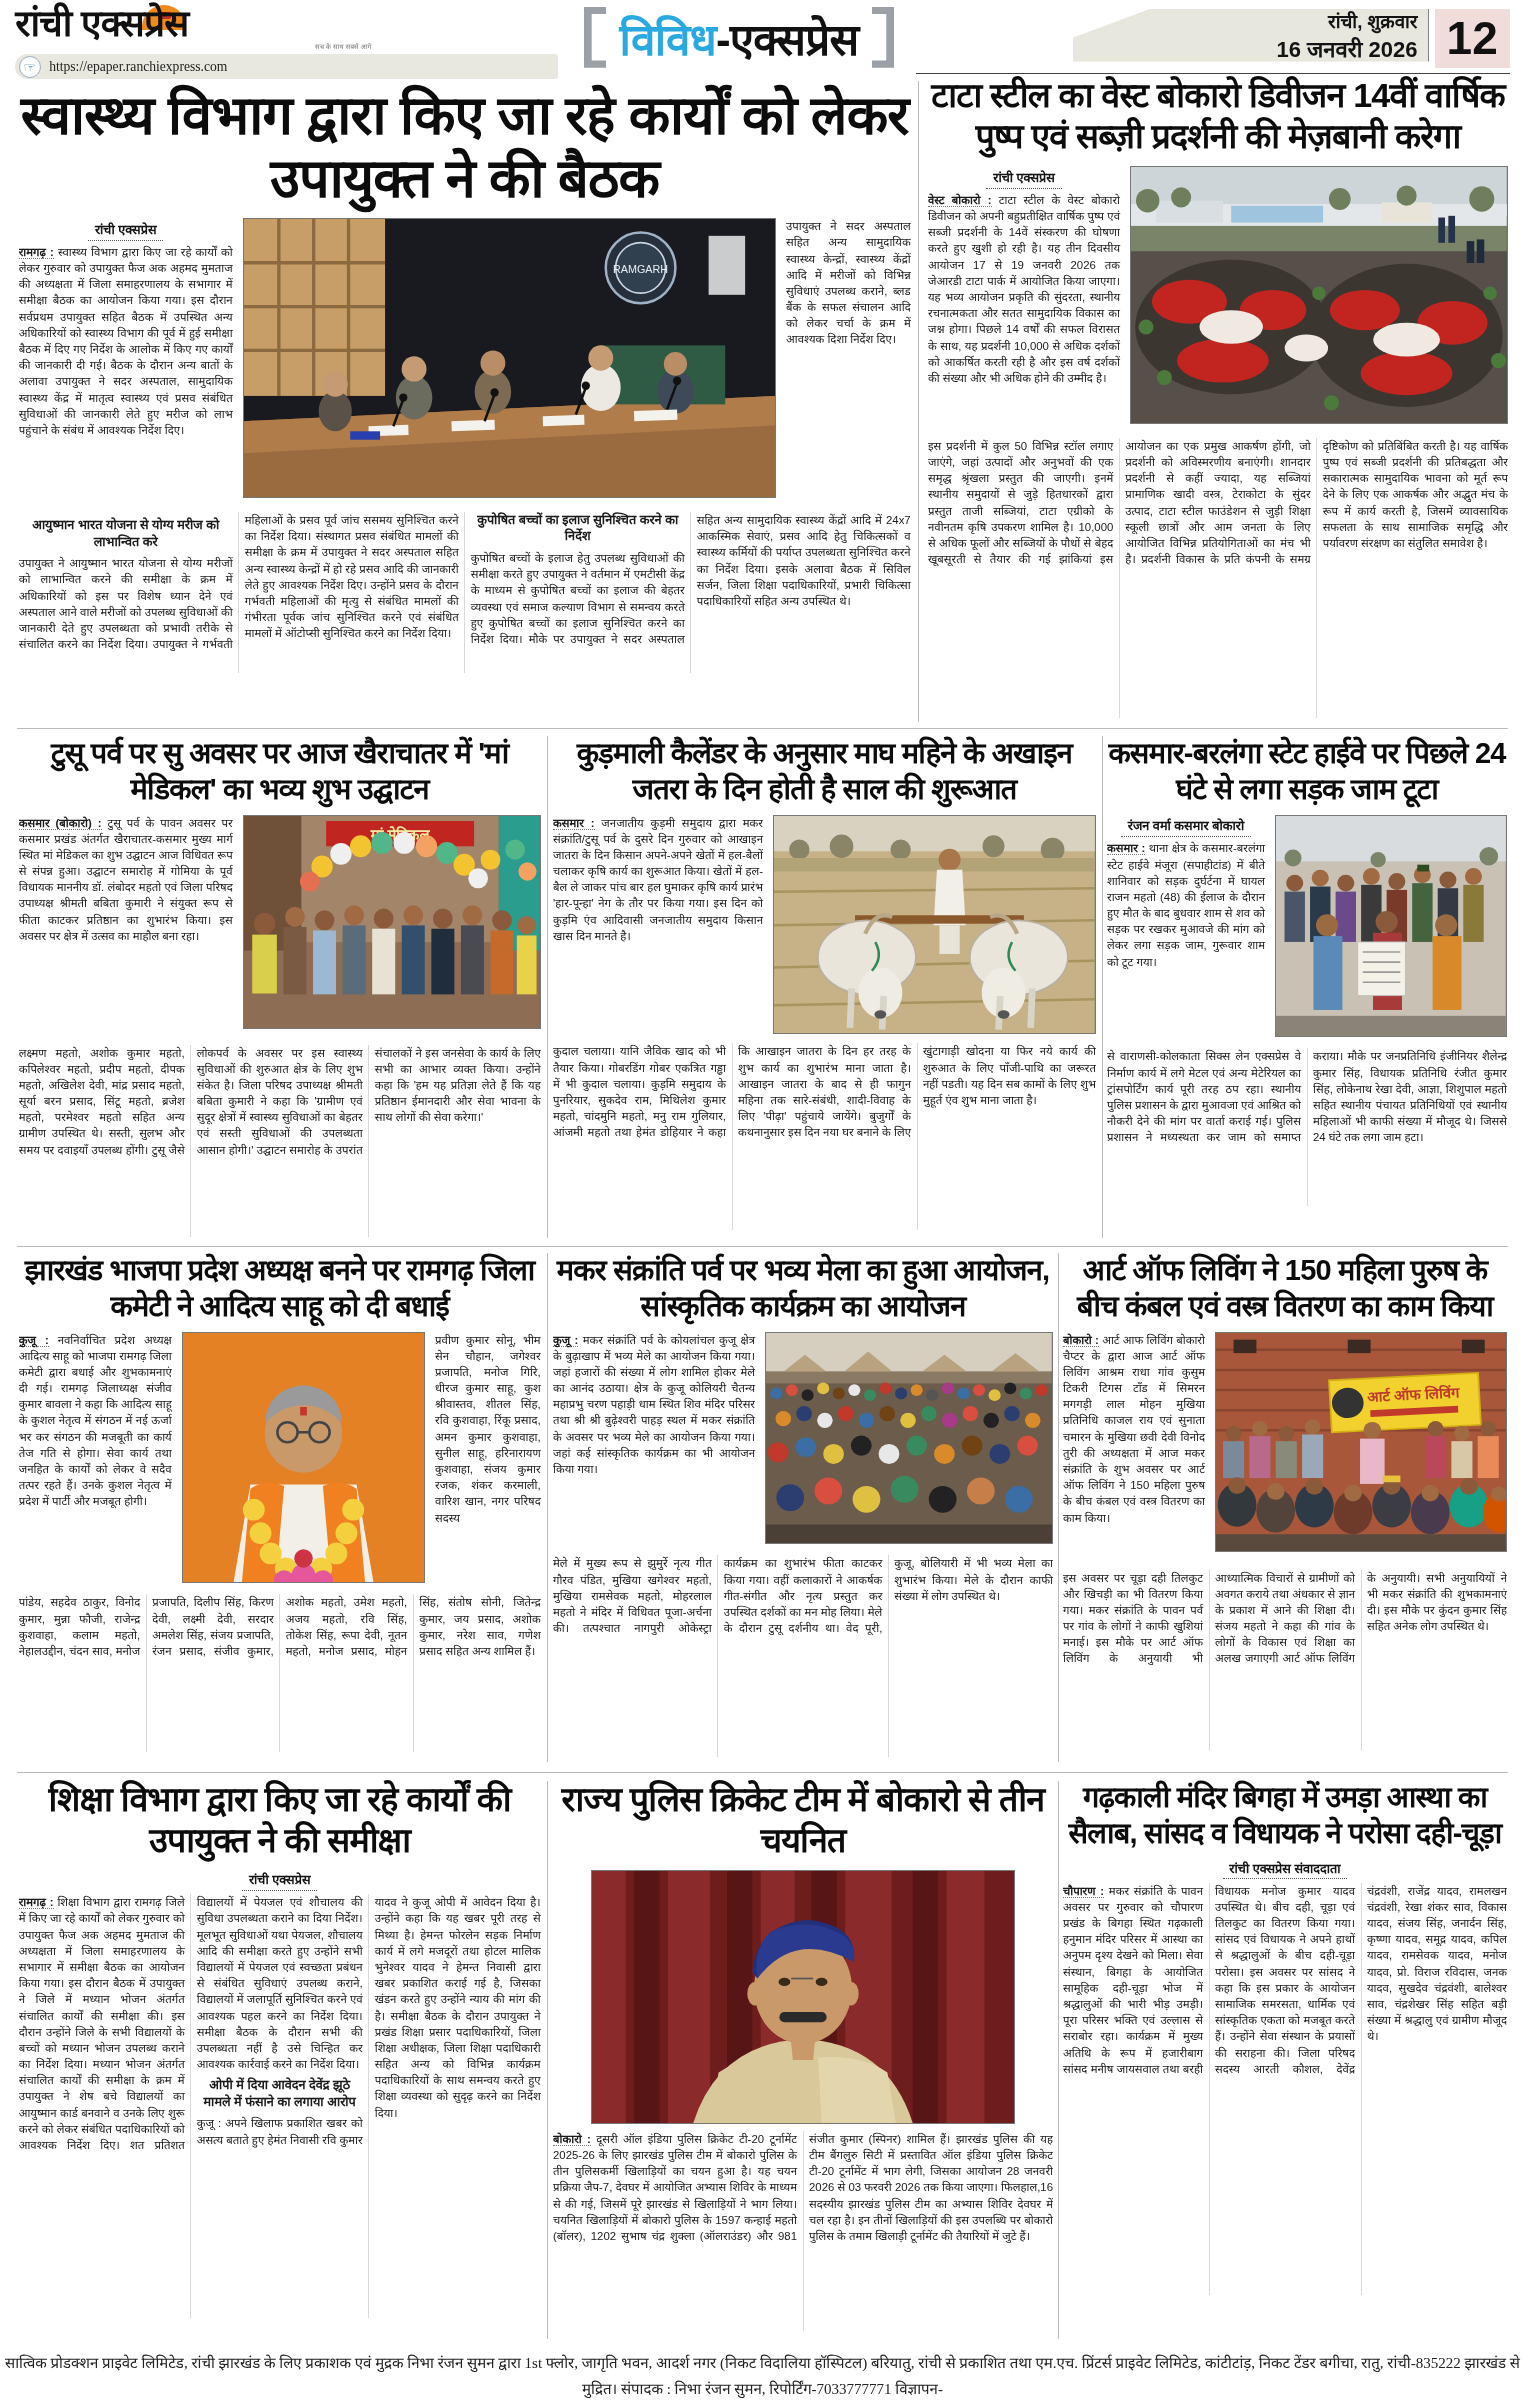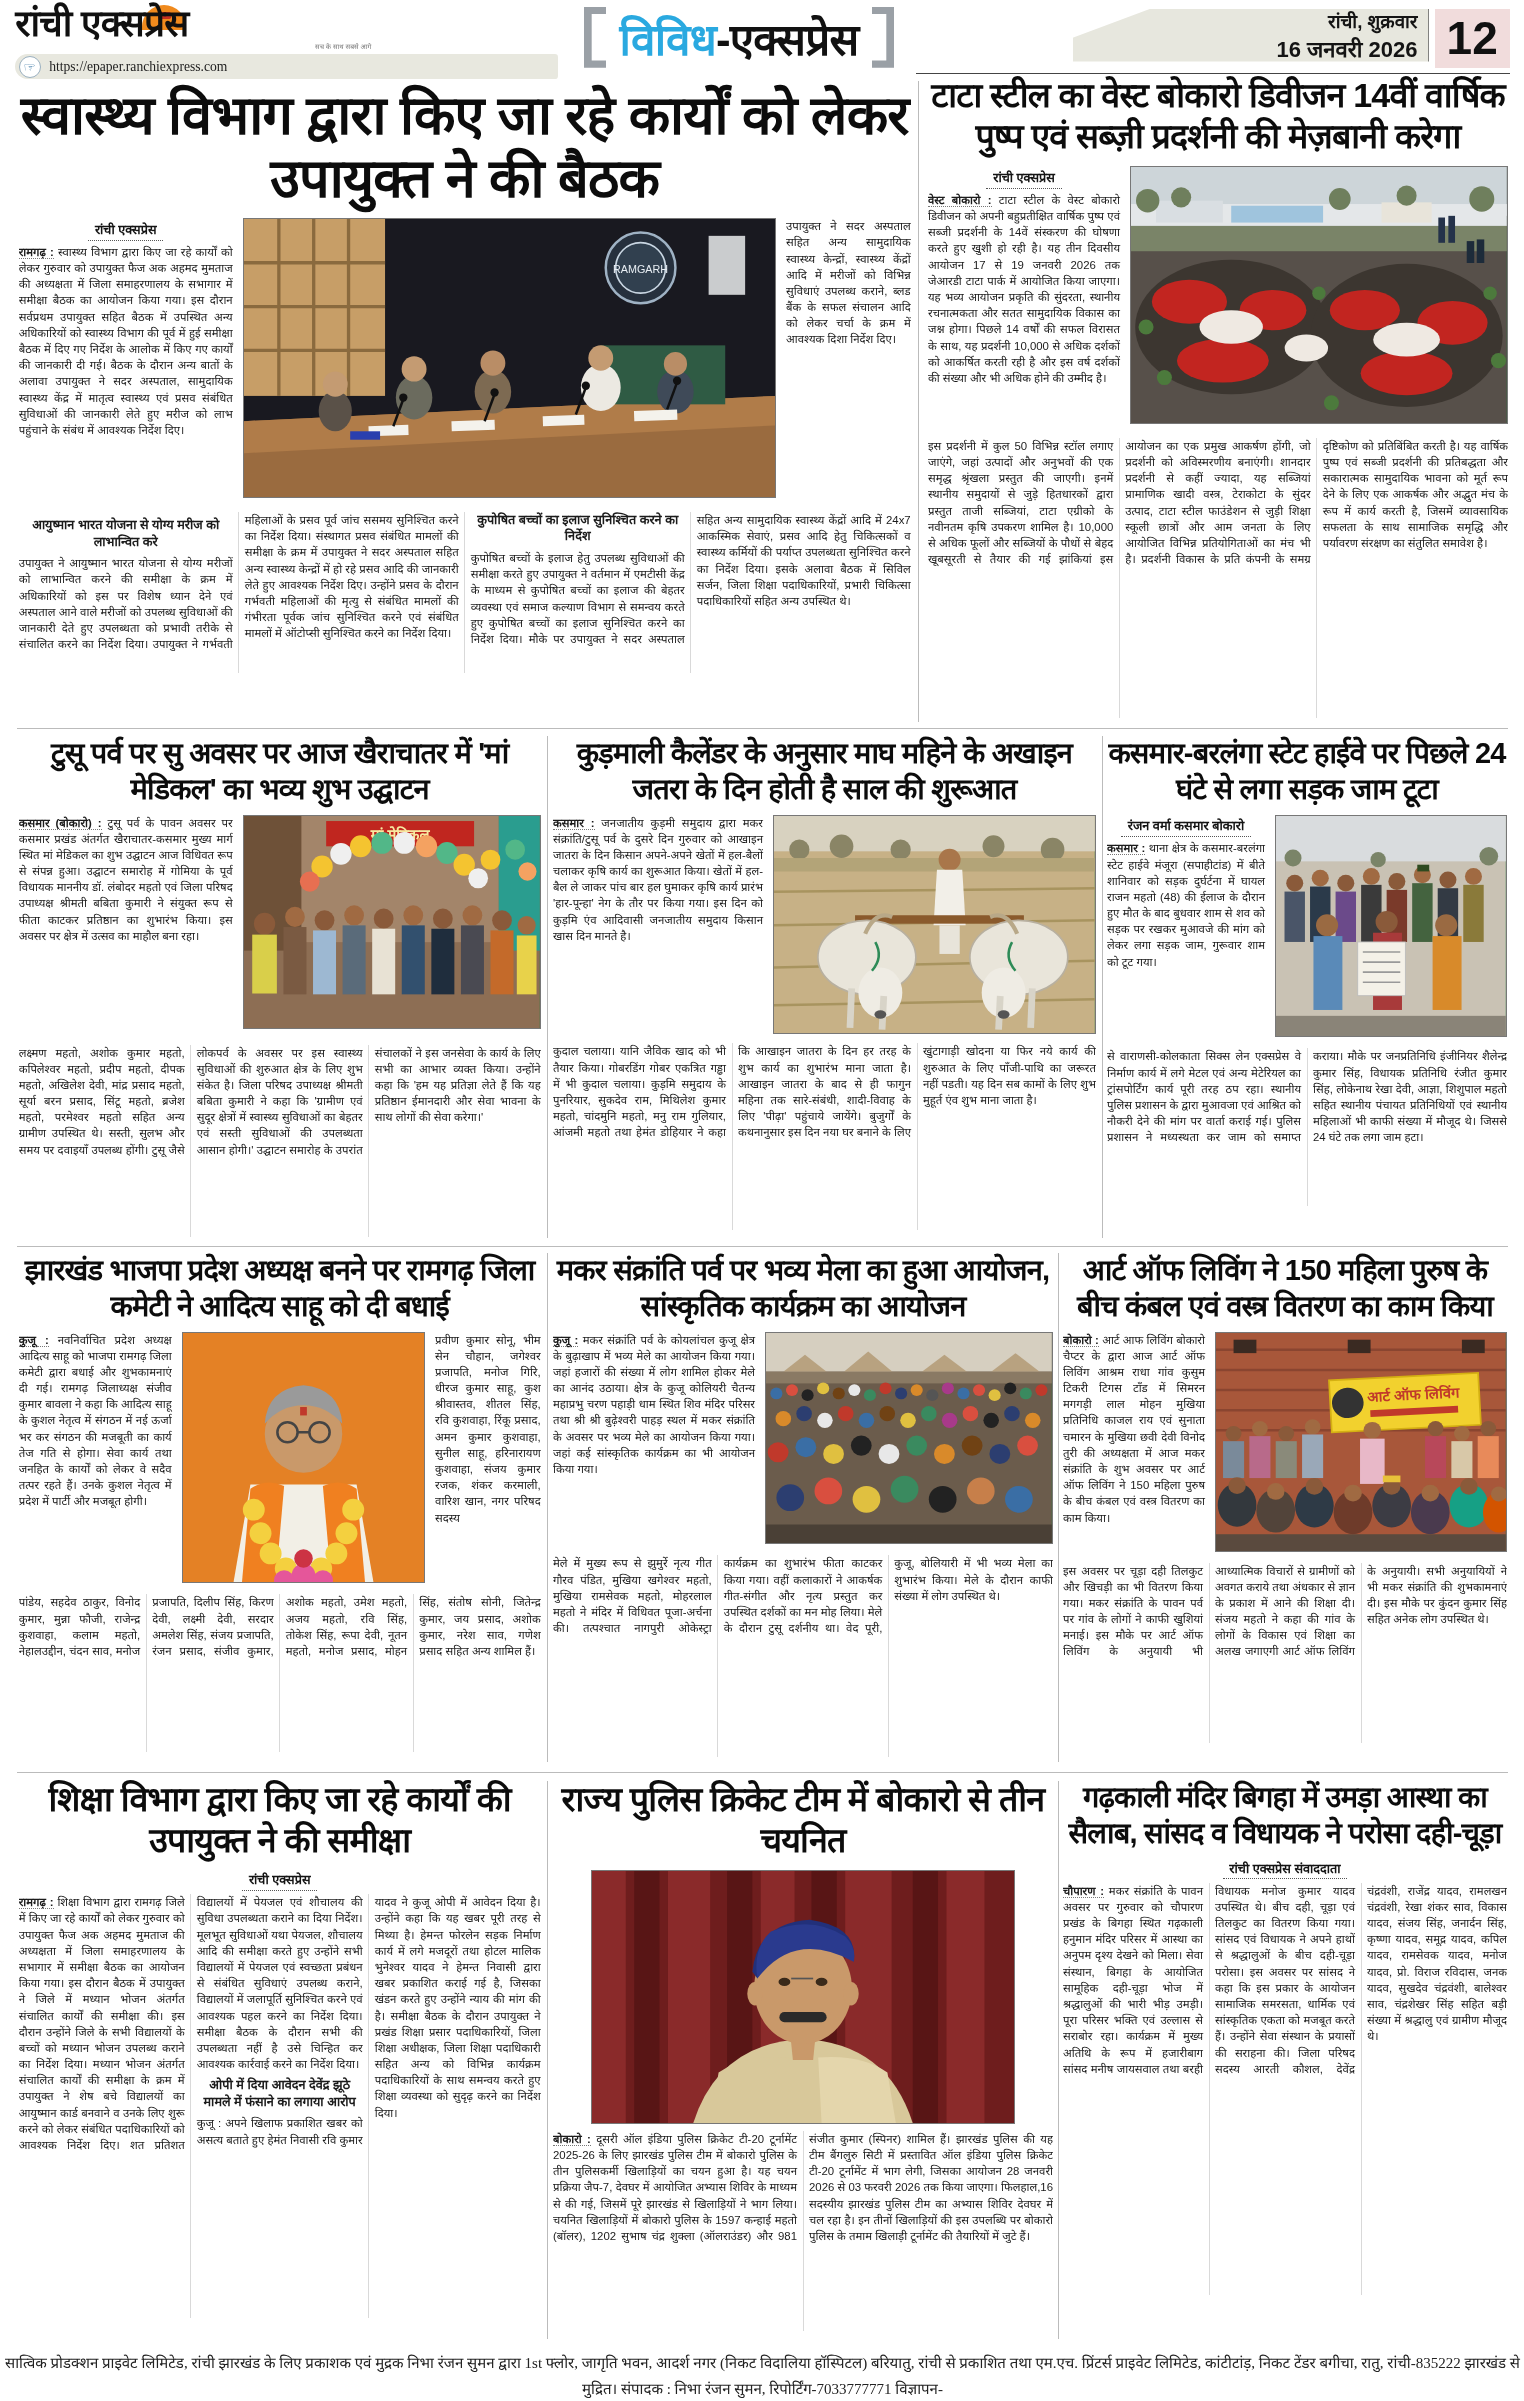--- a/index.html
+++ b/index.html
@@ -95,21 +95,21 @@
   .a6 .bottom{margin-top:6.8px;height:158px}
 
   .a7 .rowb{height:217px}
   .a7 .col-l{width:202px}
   .a7 .ph{flex:1;height:212px}
   .a7 .bottom{margin-top:6.8px;height:202px}
 
   .a8 .rowb{height:226px}
   .a8 .col-l{width:142px}
   .a8 .ph{flex:1;height:220px}
-  .a8 .bottom{margin-top:5px;height:180px}
+  .a8 .bottom{margin-top:12px;height:180px}
 
   .a9 .colsbody{height:424px}
   .a10 .ph{width:424px;height:254px;margin:0 auto}
   .a10 .colsbody{height:200px;margin-top:6.8px}
   .a11 .colsbody{height:412px}
 
   
   .footer{position:absolute;left:0;top:2351px;width:1525px;text-align:center;font-size:15px;line-height:1.7;color:#222;font-family:Liberation Serif, serif}
 </style>
 </head>

